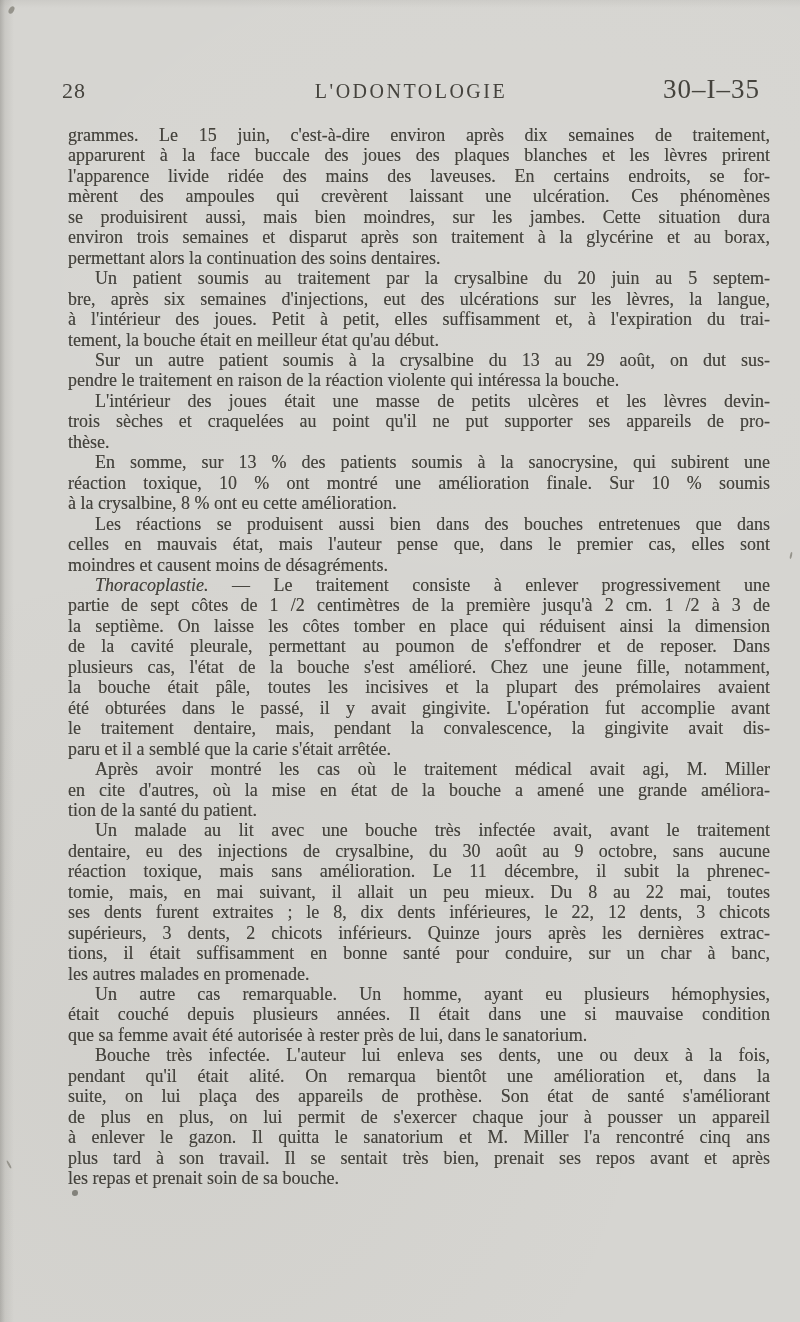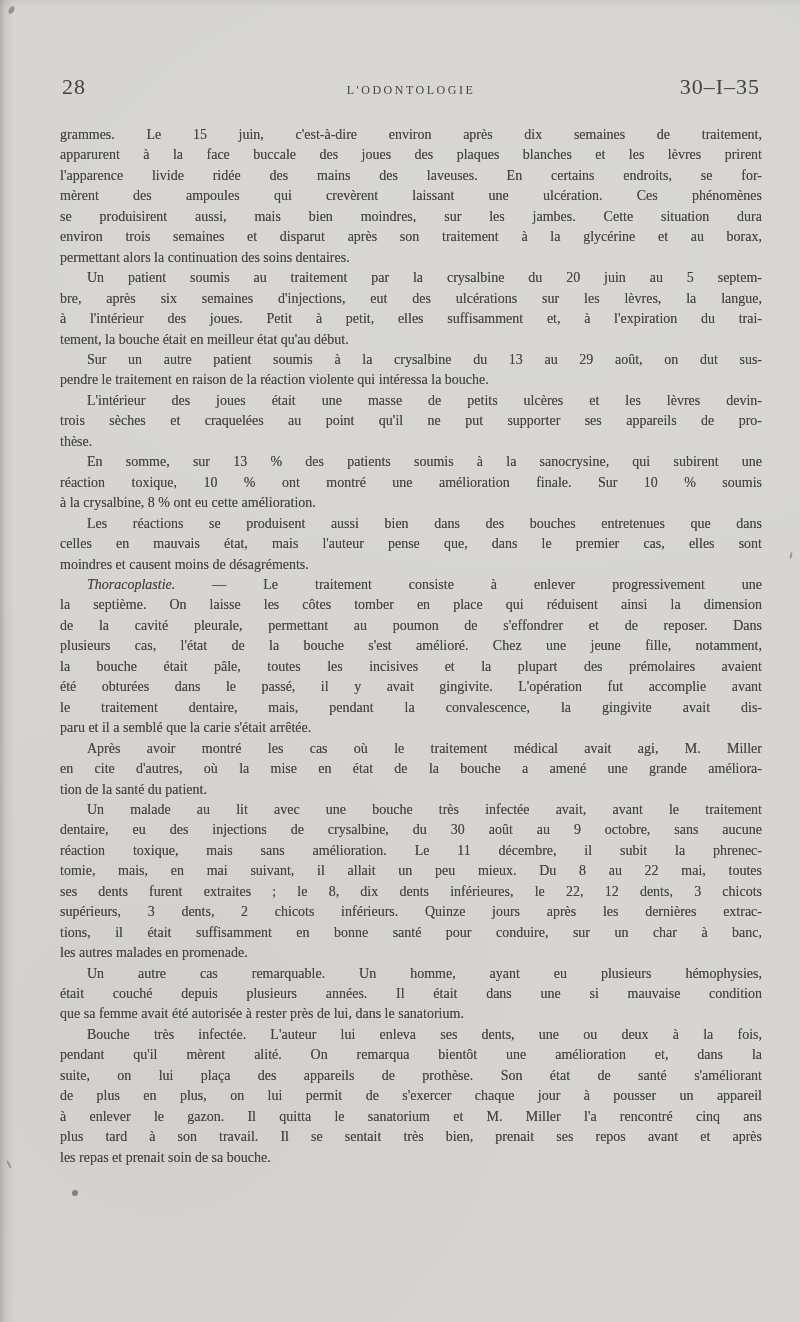--- a/index.html
+++ b/index.html
@@ -34,34 +34,34 @@
     grid-template-columns: 1fr auto 1fr;
     align-items: baseline;
   }
   .page-number {
     justify-self: start;
     font-size: 22px;
     letter-spacing: 1px;
   }
   .journal-title {
     justify-self: center;
-    font-size: 12px;
+    font-size: 20px;
     letter-spacing: 2.5px;
   }
   .issue-date {
     justify-self: end;
-    font-size: 22px;
+    font-size: 27px;
     letter-spacing: 1px;
   }
   .text-block {
     position: absolute;
     top: 125px;
-    left: 60px;
+    left: 68px;
     width: 702px;
-    font-size: 14px;
+    font-size: 18px;
     line-height: 20.45px;
     text-shadow: 0 0 0.4px rgba(69,67,61,0.55);
   }
   .line {
     text-align: justify;
     text-align-last: justify;
     white-space: normal;
   }
   .line.last {
     text-align-last: left;
@@ -131,20 +131,21 @@
         <div class="line">réaction toxique, 10 % ont montré une amélioration finale. Sur 10 % soumis</div>
         <div class="line last">à la crysalbine, 8 % ont eu cette amélioration.</div>
       </div>
       <div class="para">
         <div class="line first-indent">Les réactions se produisent aussi bien dans des bouches entretenues que dans</div>
         <div class="line">celles en mauvais état, mais l'auteur pense que, dans le premier cas, elles sont</div>
         <div class="line last">moindres et causent moins de désagréments.</div>
       </div>
       <div class="para">
         <div class="line first-indent"><em>Thoracoplastie.</em> — Le traitement consiste à enlever progressivement une</div>
+        <div class="line">partie de sept côtes de 1 /2 centimètres de la première jusqu'à 2 cm. 1 /2 à 3 de</div>
         <div class="line">la septième. On laisse les côtes tomber en place qui réduisent ainsi la dimension</div>
         <div class="line">de la cavité pleurale, permettant au poumon de s'effondrer et de reposer. Dans</div>
         <div class="line">plusieurs cas, l'état de la bouche s'est amélioré. Chez une jeune fille, notamment,</div>
         <div class="line">la bouche était pâle, toutes les incisives et la plupart des prémolaires avaient</div>
         <div class="line">été obturées dans le passé, il y avait gingivite. L'opération fut accomplie avant</div>
         <div class="line">le traitement dentaire, mais, pendant la convalescence, la gingivite avait dis-</div>
         <div class="line last">paru et il a semblé que la carie s'était arrêtée.</div>
       </div>
       <div class="para">
         <div class="line first-indent">Après avoir montré les cas où le traitement médical avait agi, M. Miller</div>
@@ -161,21 +162,21 @@
         <div class="line">tions, il était suffisamment en bonne santé pour conduire, sur un char à banc,</div>
         <div class="line last">les autres malades en promenade.</div>
       </div>
       <div class="para">
         <div class="line first-indent">Un autre cas remarquable. Un homme, ayant eu plusieurs hémophysies,</div>
         <div class="line">était couché depuis plusieurs années. Il était dans une si mauvaise condition</div>
         <div class="line last">que sa femme avait été autorisée à rester près de lui, dans le sanatorium.</div>
       </div>
       <div class="para">
         <div class="line first-indent">Bouche très infectée. L'auteur lui enleva ses dents, une ou deux à la fois,</div>
-        <div class="line">pendant qu'il mèrent alité. On remarqua bientôt une amélioration et, dans la</div>
+        <div class="line">pendant qu'il était alité. On remarqua bientôt une amélioration et, dans la</div>
         <div class="line">suite, on lui plaça des appareils de prothèse. Son état de santé s'améliorant</div>
         <div class="line">de plus en plus, on lui permit de s'exercer chaque jour à pousser un appareil</div>
         <div class="line">à enlever le gazon. Il quitta le sanatorium et M. Miller l'a rencontré cinq ans</div>
         <div class="line">plus tard à son travail. Il se sentait très bien, prenait ses repos avant et après</div>
         <div class="line last">les repas et prenait soin de sa bouche.</div>
       </div>
     </div>
 
   <span class="printers-mark"></span>
 

